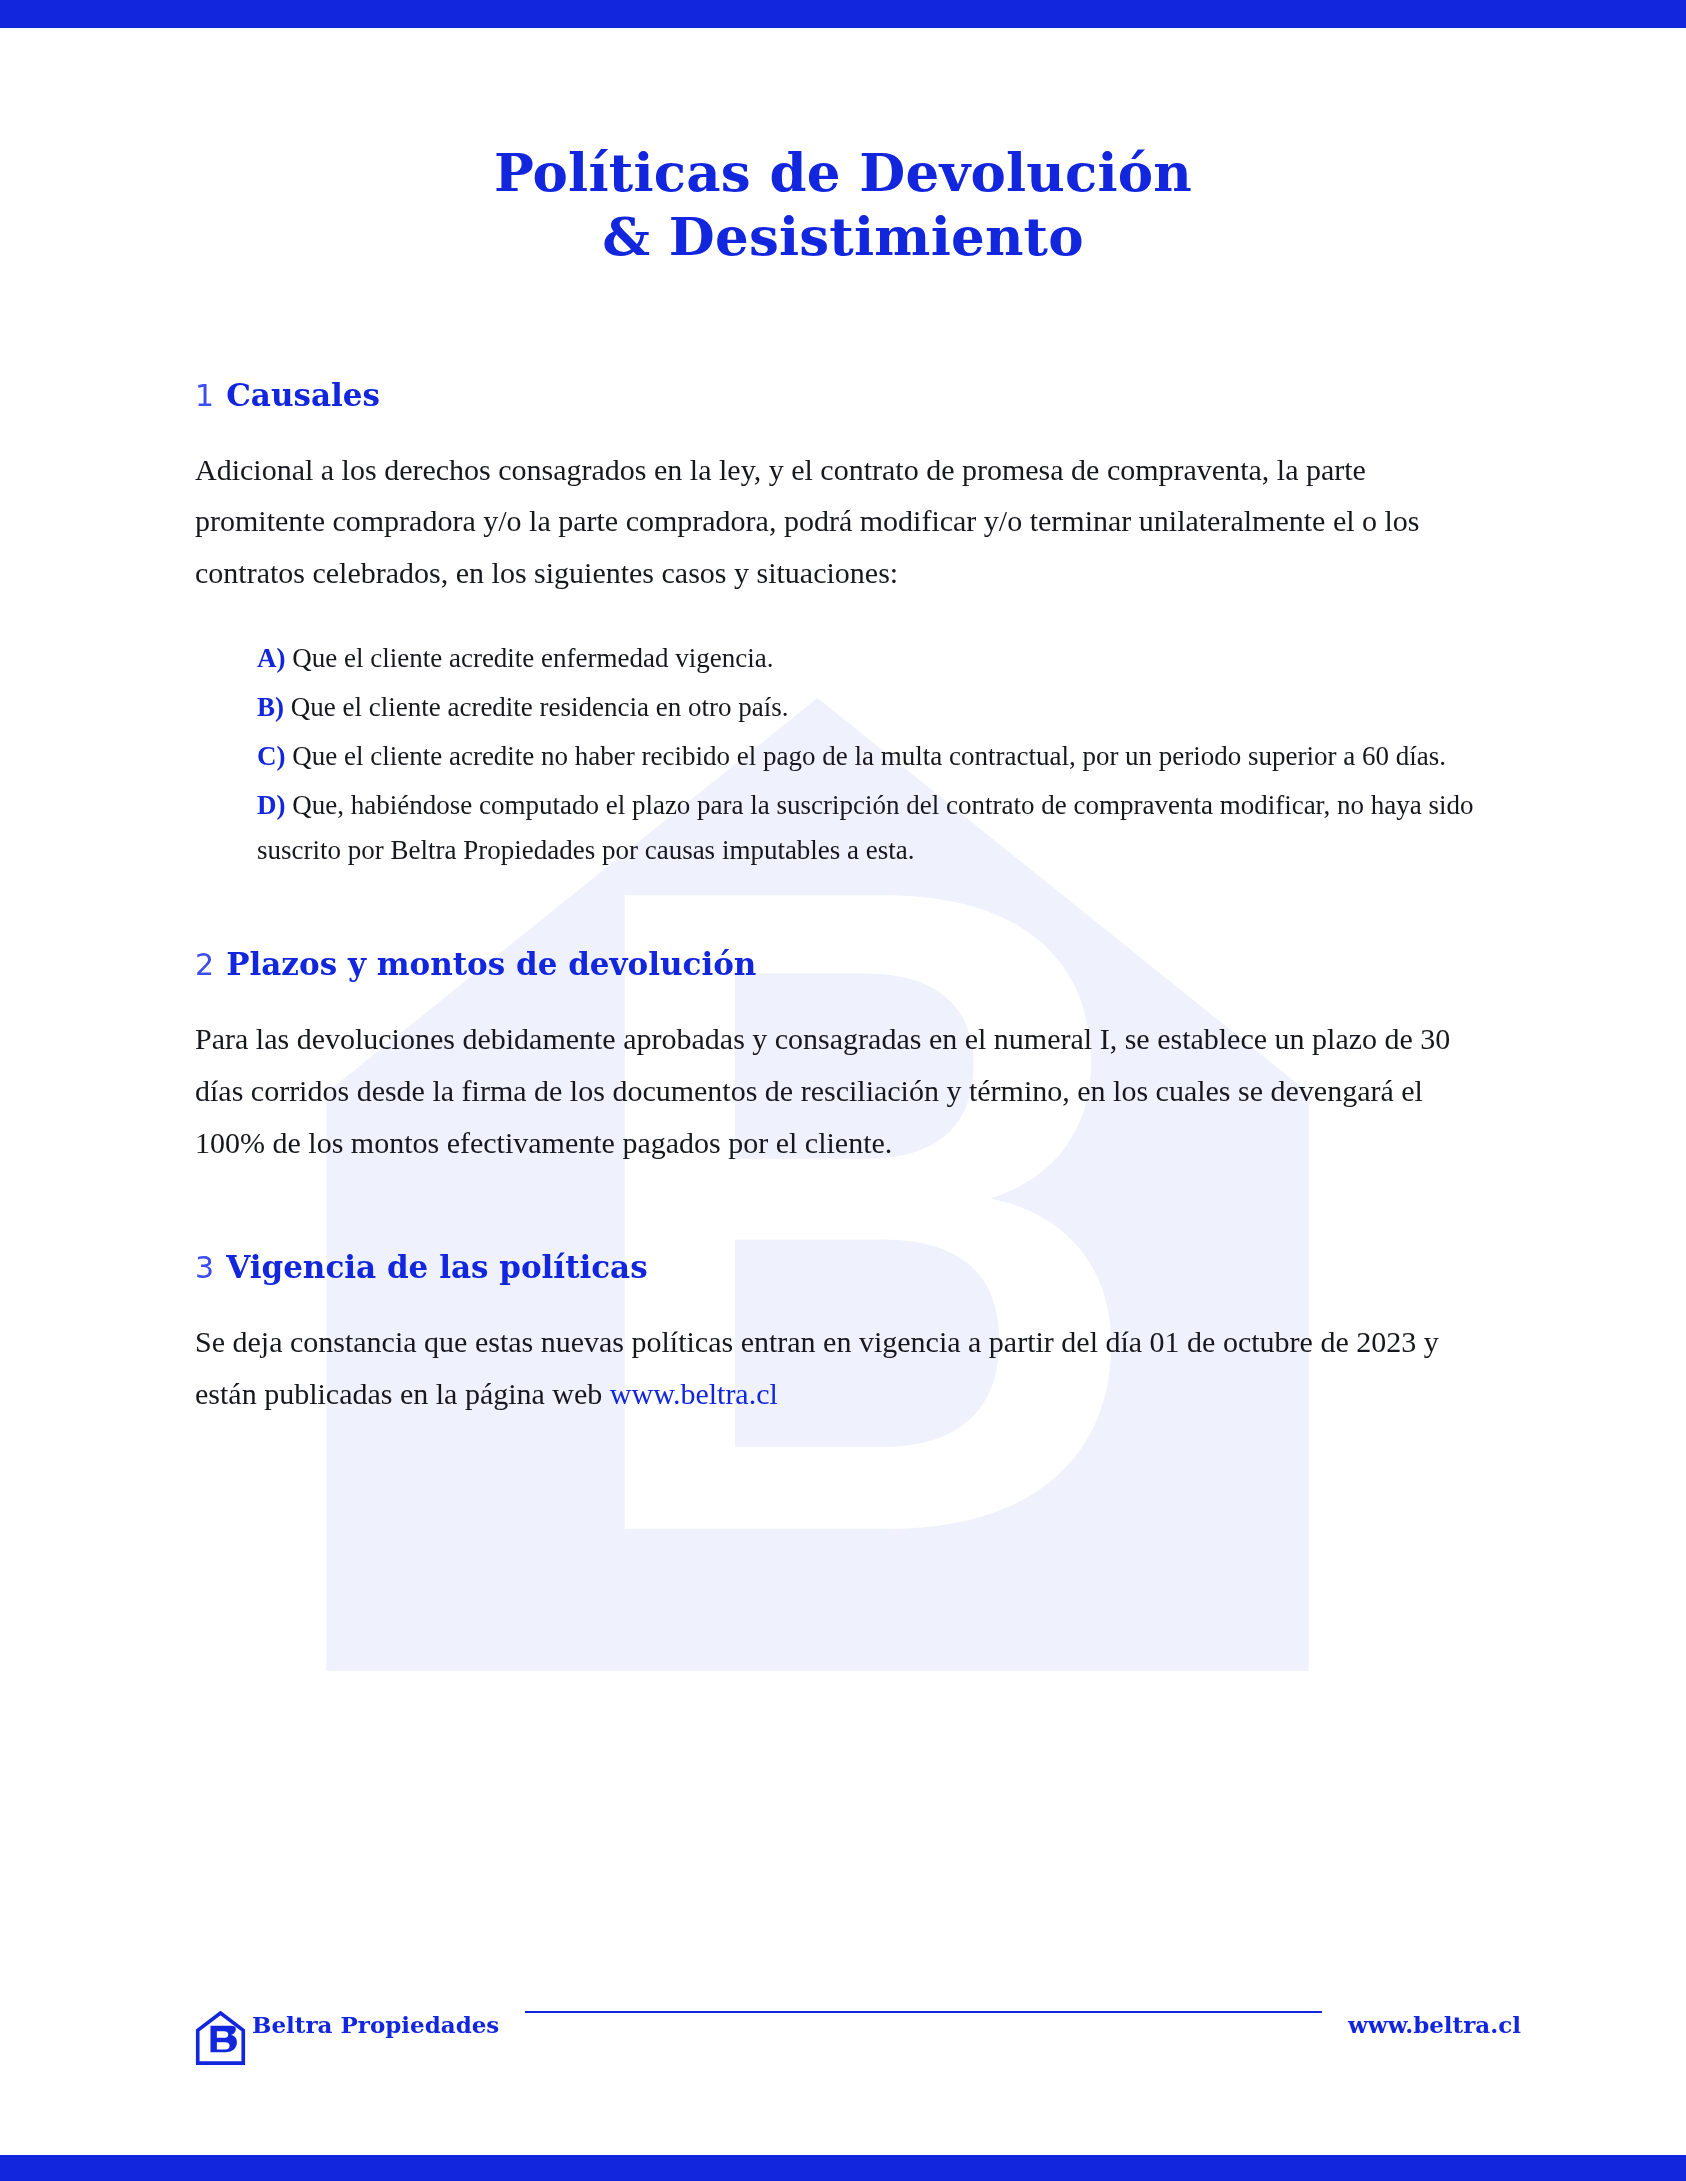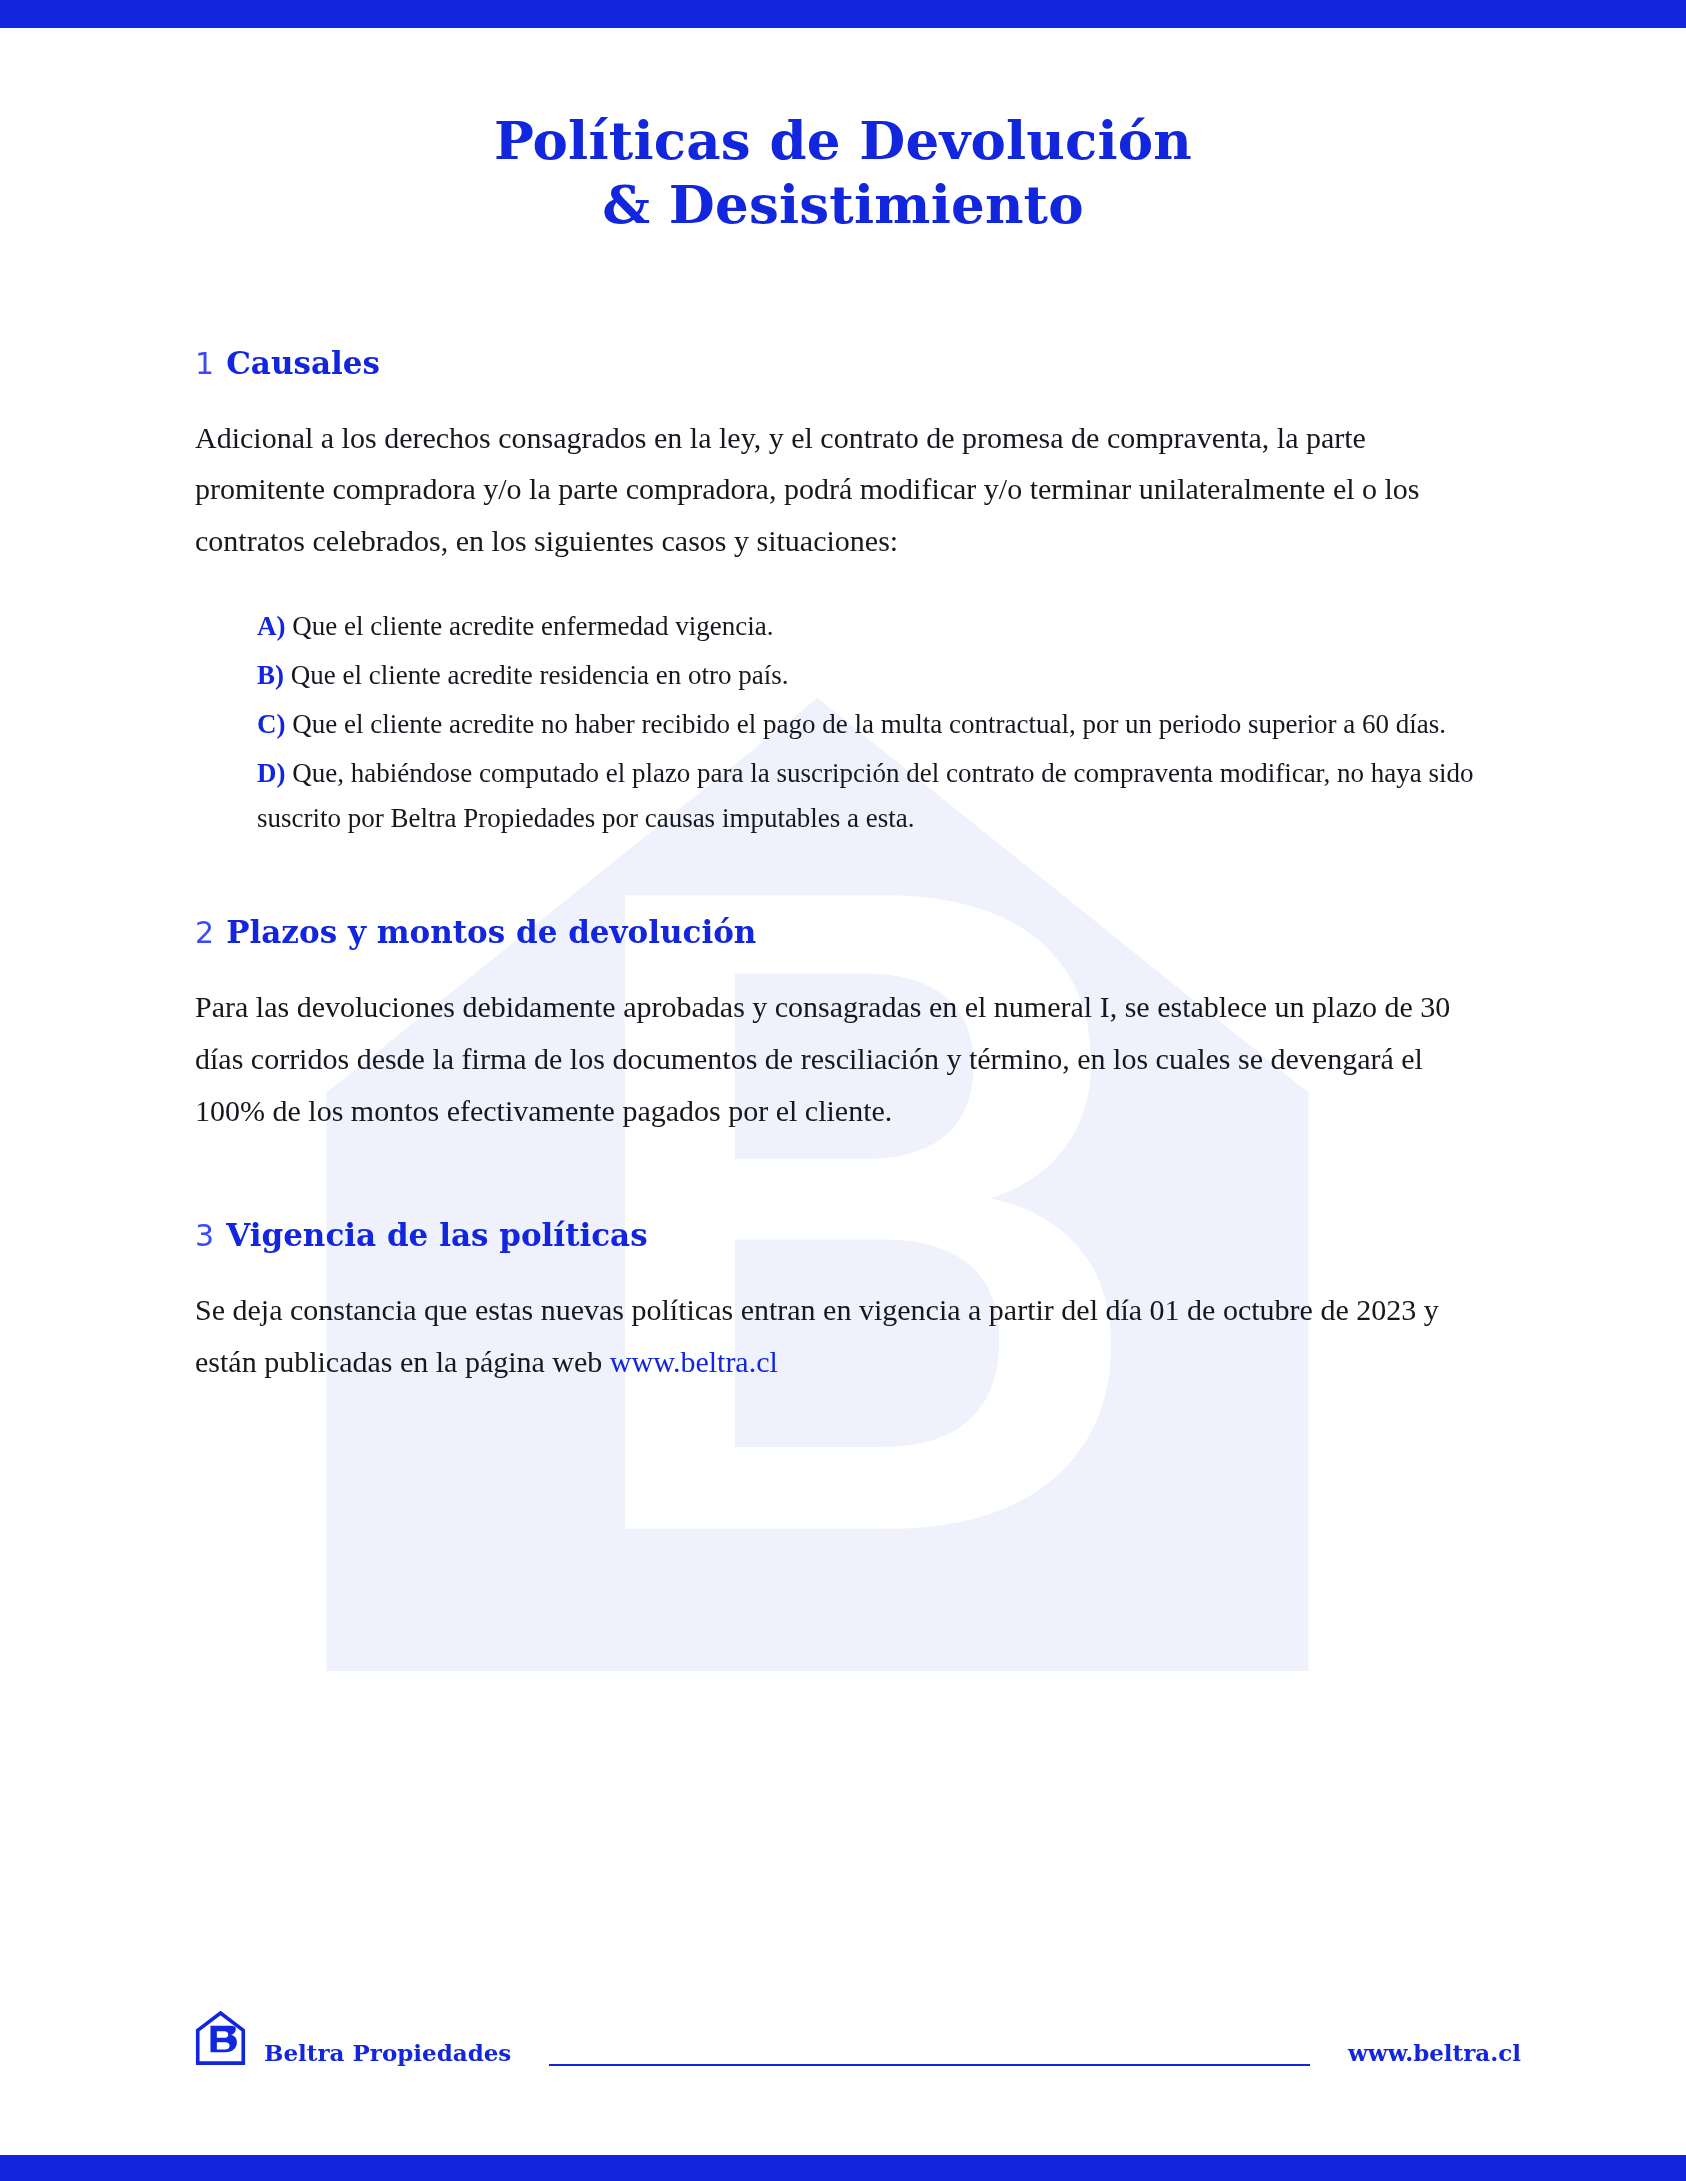--- a/index.html
+++ b/index.html
@@ -54,21 +54,21 @@
     z-index: 2;
   }
 
   .doc-title {
     text-align: center;
     color: #1226de;
     font-weight: bold;
     font-size: 53px;
     line-height: 1.22;
     letter-spacing: 0.2px;
-    margin-top: 80px;
+    margin-top: 112px;
     font-family: "DejaVu Serif", "Liberation Serif", serif;
   }
   .doc-title .l2 { display: block; }
 
   .content {
     margin-top: 108px;
     padding-left: 195px;
     padding-right: 165px;
   }
 
@@ -122,22 +122,22 @@
     text-decoration: none;
   }
 
   
   .footer {
     position: absolute;
     left: 195px;
     right: 165px;
     bottom: 116px;
     display: flex;
-    align-items: flex-end;
-    gap: 18px;
+    align-items: flex-start;
+    gap: 6px;
     z-index: 3;
   }
   .footer-logo {
     width: 51px;
     height: 55px;
     flex: 0 0 auto;
   }
   .footer-brand {
     color: #1226de;
     font-weight: bold;

